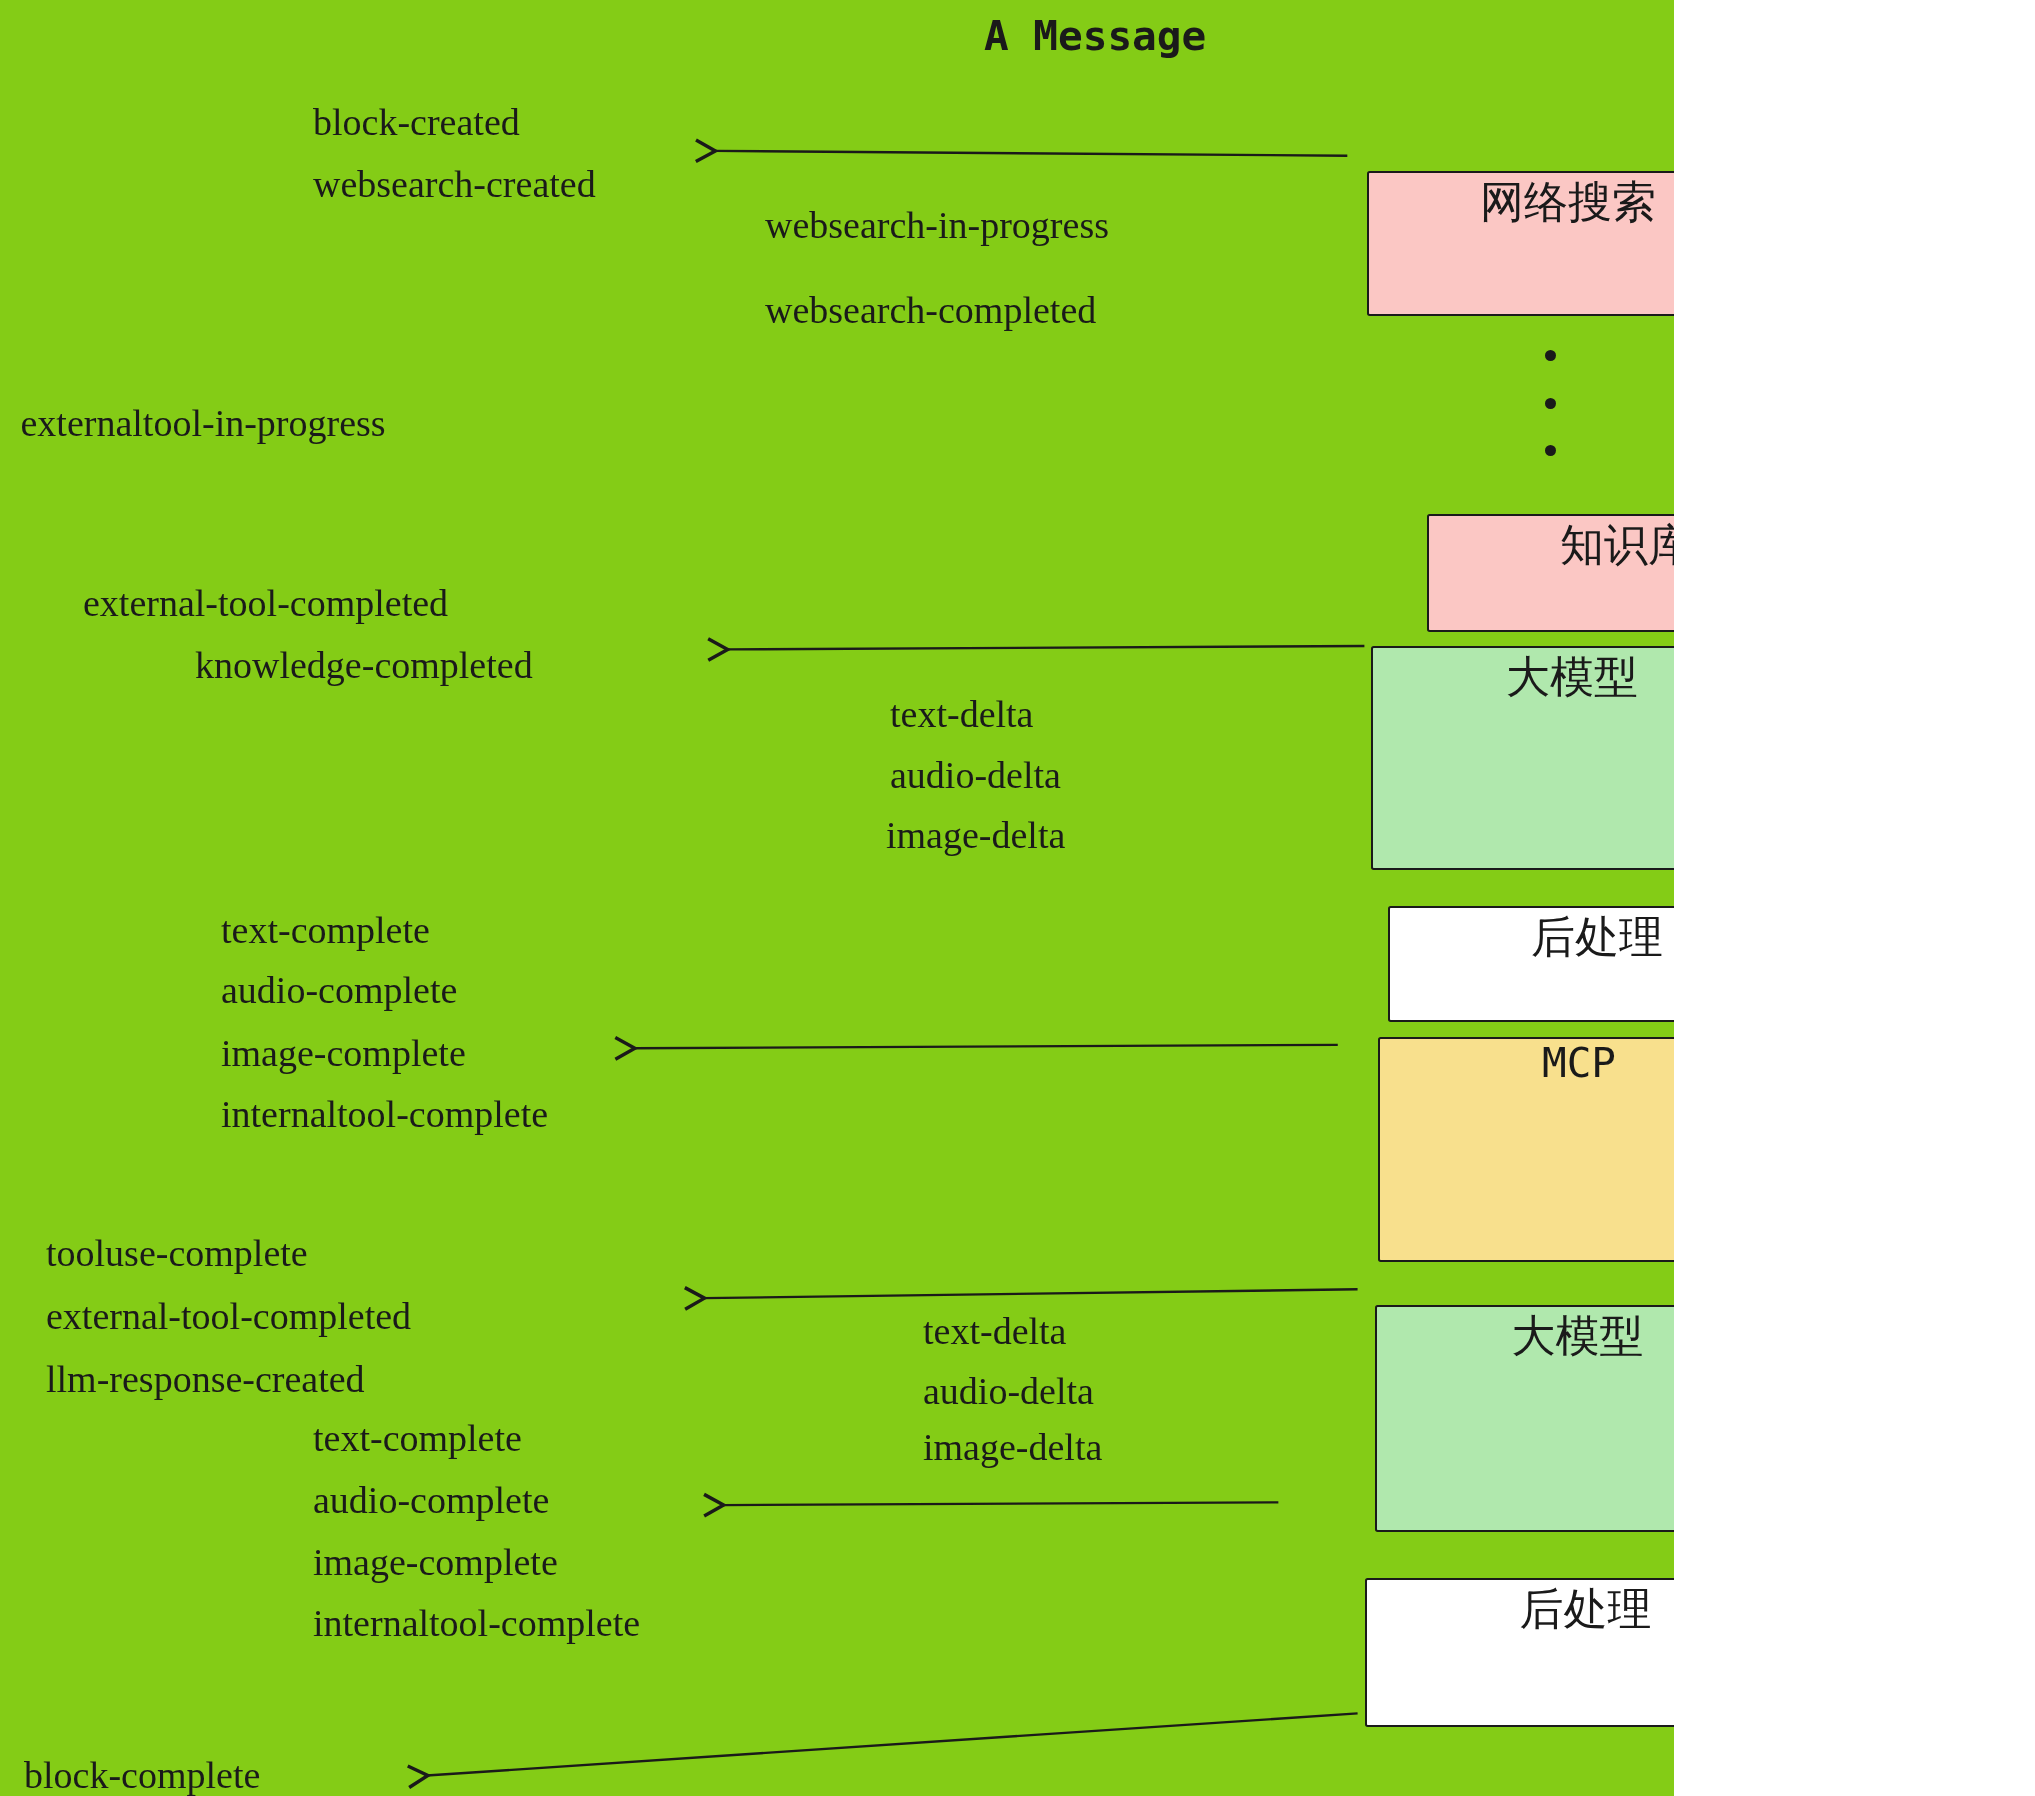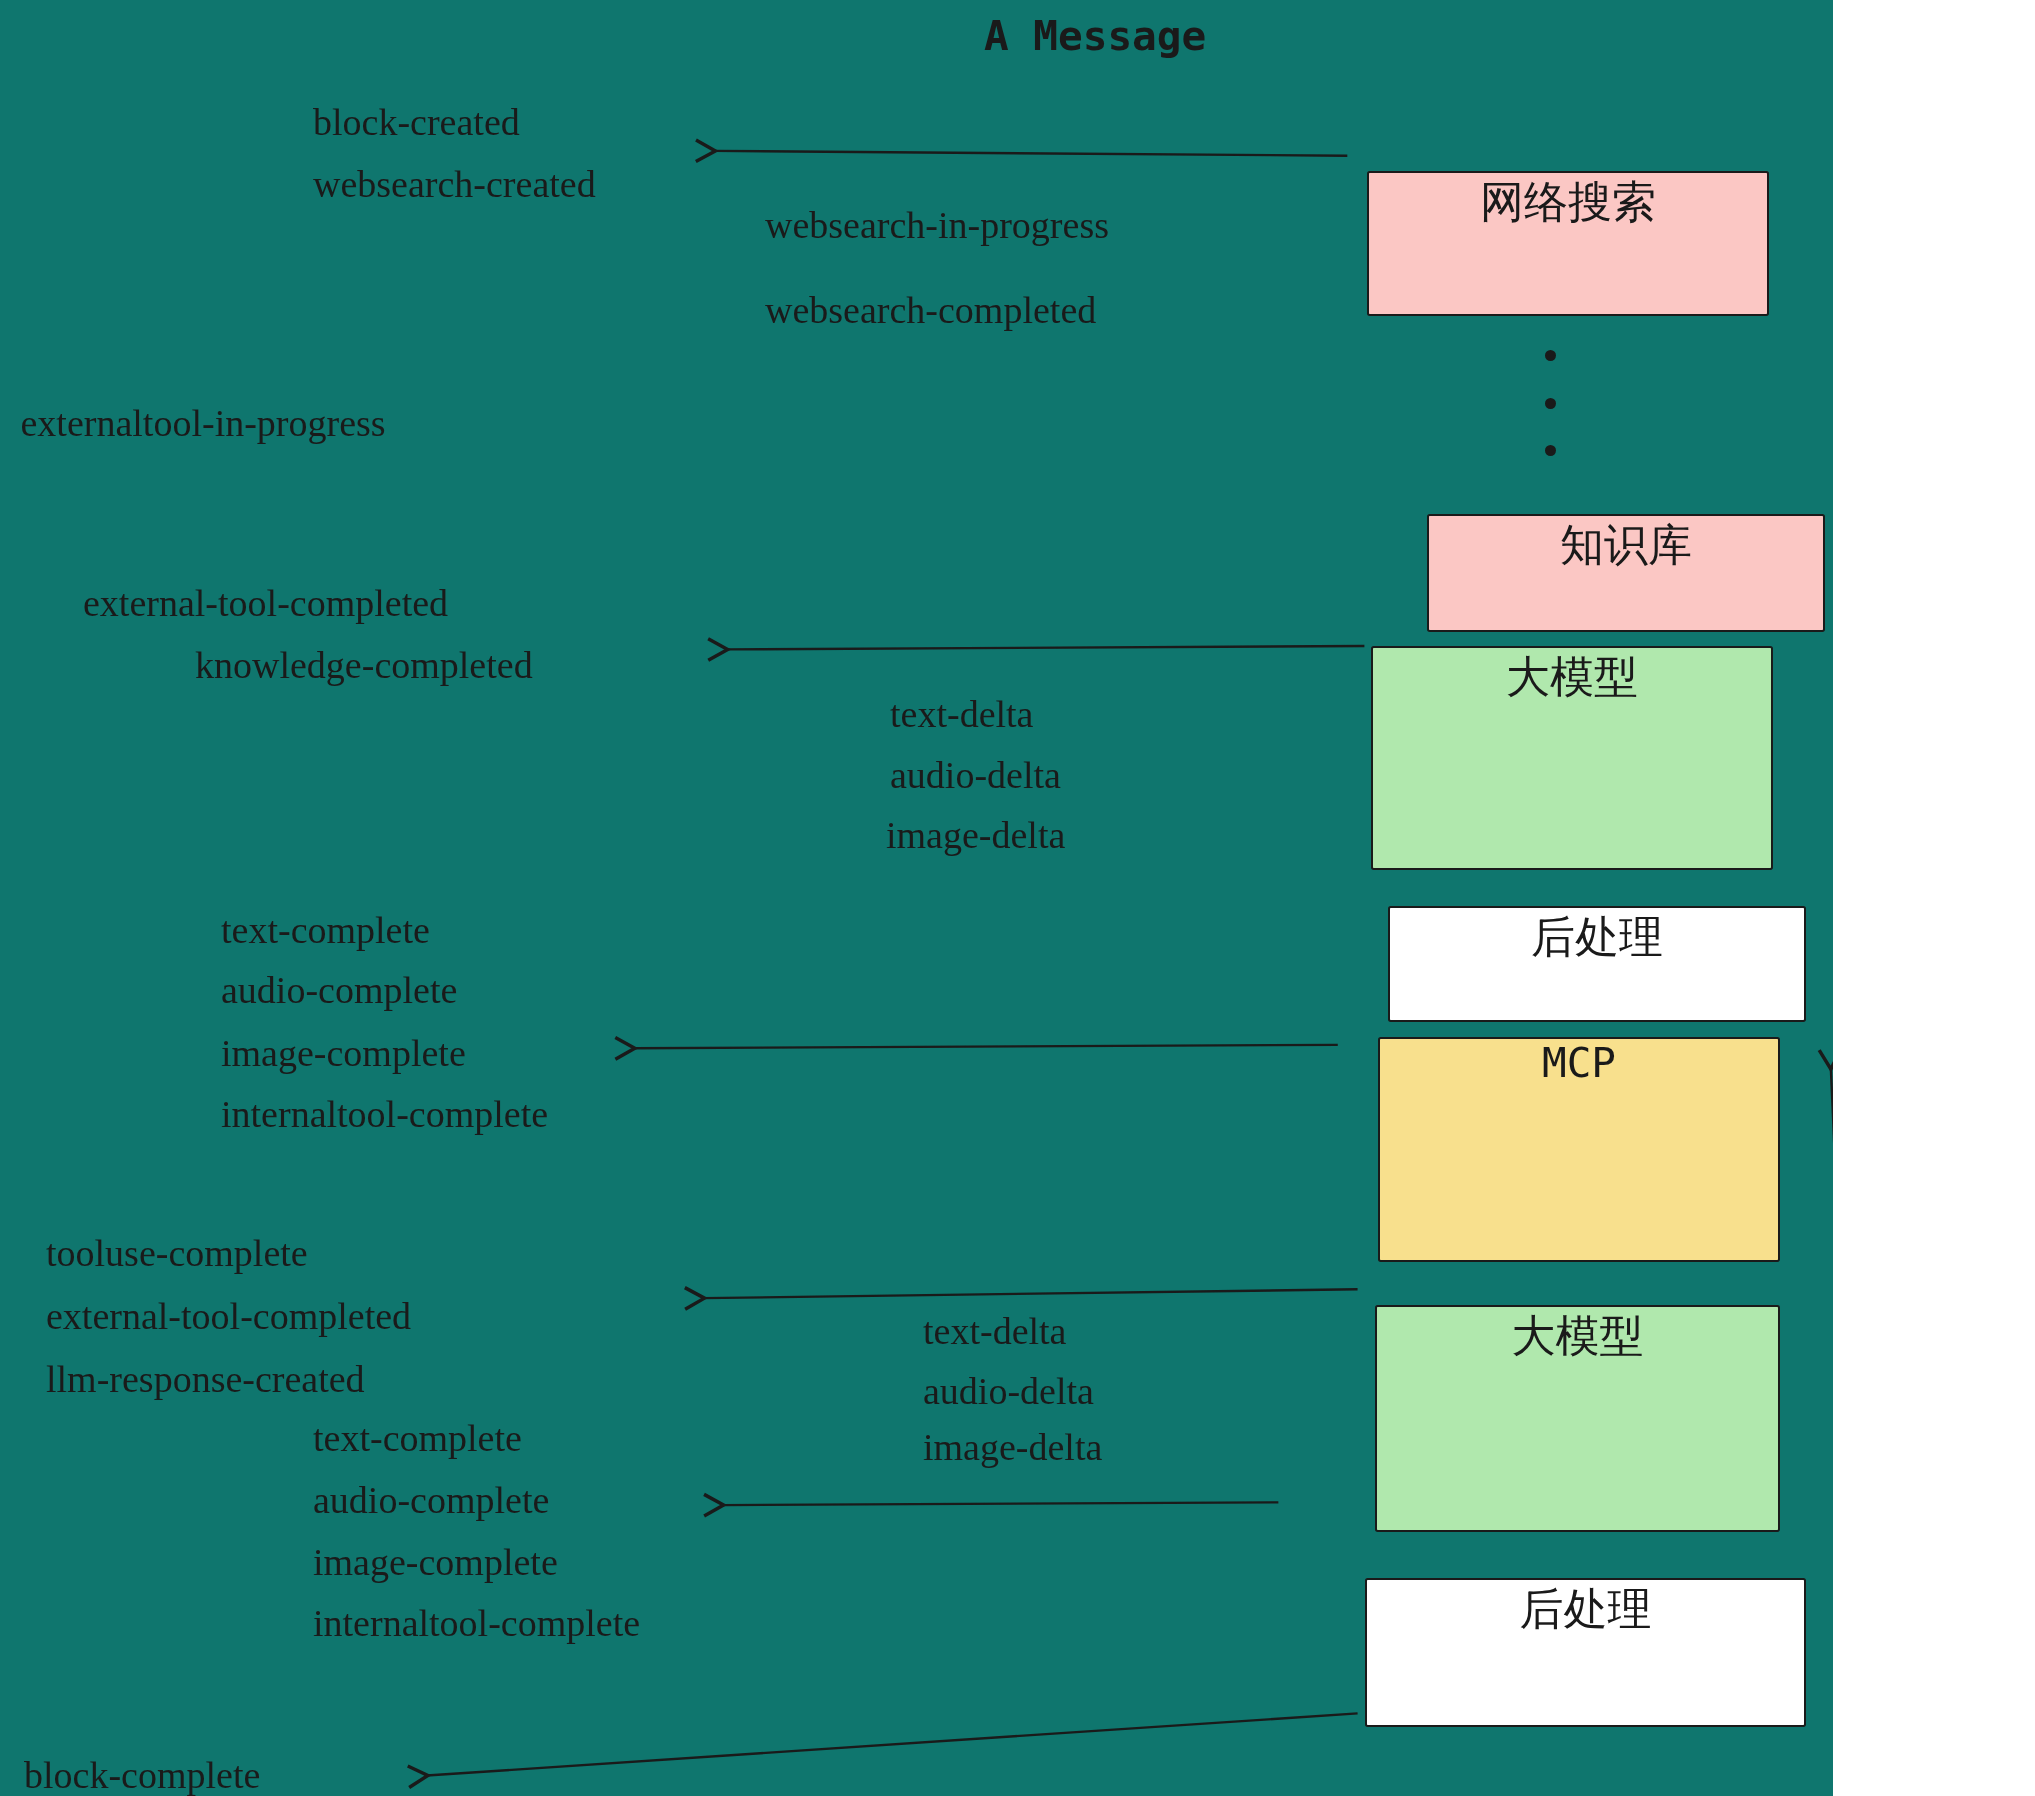--- a/index.html
+++ b/index.html
@@ -2,23 +2,23 @@
 <html style="font-size:11px"><head>
 <meta charset="utf-8">
 <style>
   html, body {
     margin: 0;
     padding: 0;
     background: #ffffff;
   }
   .canvas {
     position: relative;
-    width: 1833px;
+    width: 1674px;
     height: 1796px;
-    background: #0f766e;
+    background: #84cc16;
     overflow: hidden;
     font-family: "DejaVu Sans Mono", monospace;
     color: #1a1a1a;
   }
   .title {
     position: absolute;
     font-family: "DejaVu Sans Mono", monospace;
     font-size: 41px;
     font-weight: 700;
     white-space: nowrap;

